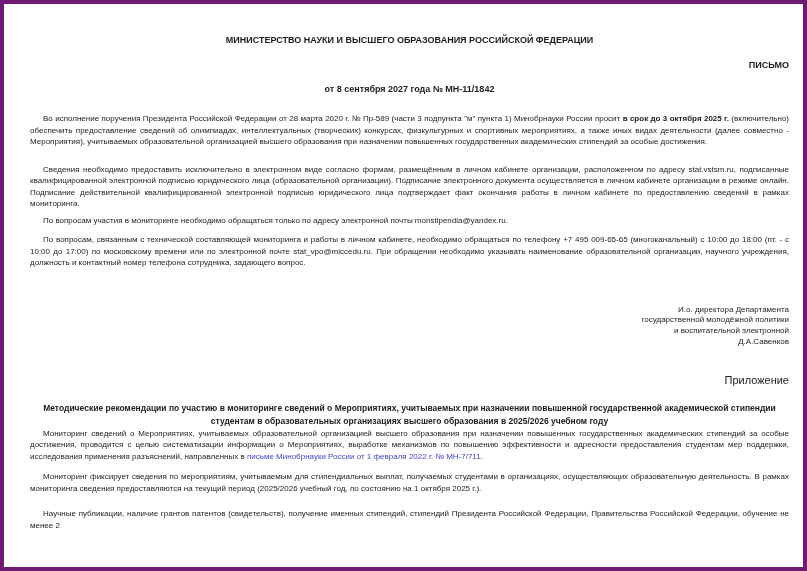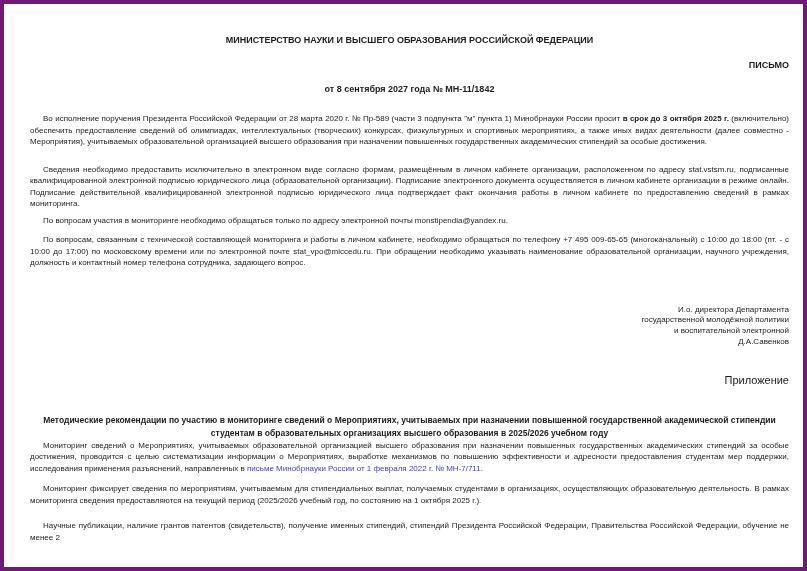--- a/index.html
+++ b/index.html
@@ -37,21 +37,21 @@
   .attachment {
     text-align:right;
     font-size:11px;
     margin:26px 0 0 0;
   }
   .appendix-title {
     text-align:center;
     font-weight:bold;
     font-size:8.5px;
     line-height:13px;
-    margin:28px 10px 0 10px;
+    margin:16px 10px 0 10px;
   }
   .appendix-start { margin-top:30px; }
   a.doc-link { color:#4343cc; text-decoration:none; cursor:pointer; }
 </style>
 </head>
 <body>
 
 <div class="page">
 
   <p class="hdr hdr-ministry">МИНИСТЕРСТВО НАУКИ И ВЫСШЕГО ОБРАЗОВАНИЯ РОССИЙСКОЙ ФЕДЕРАЦИИ</p>

